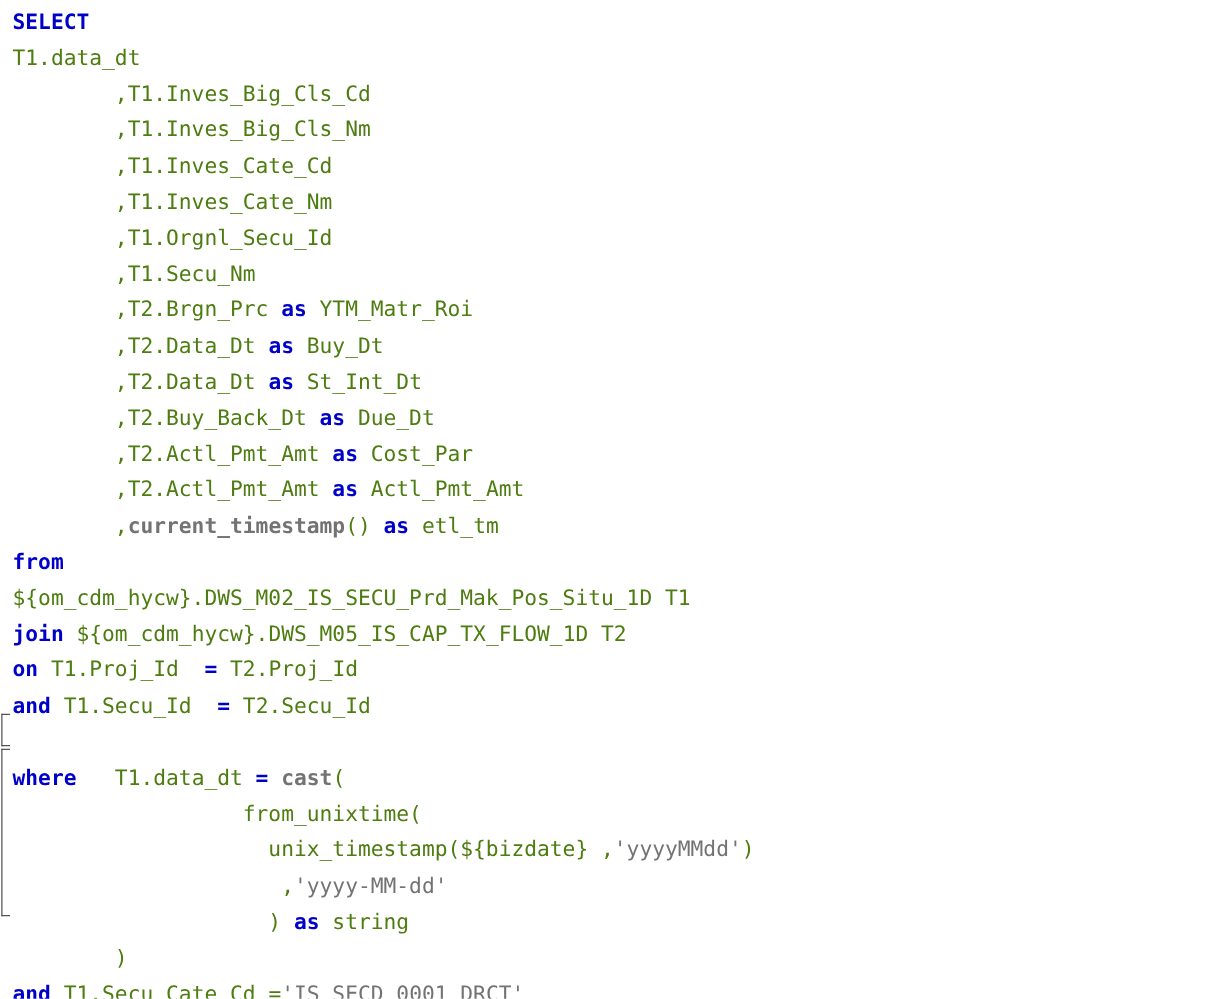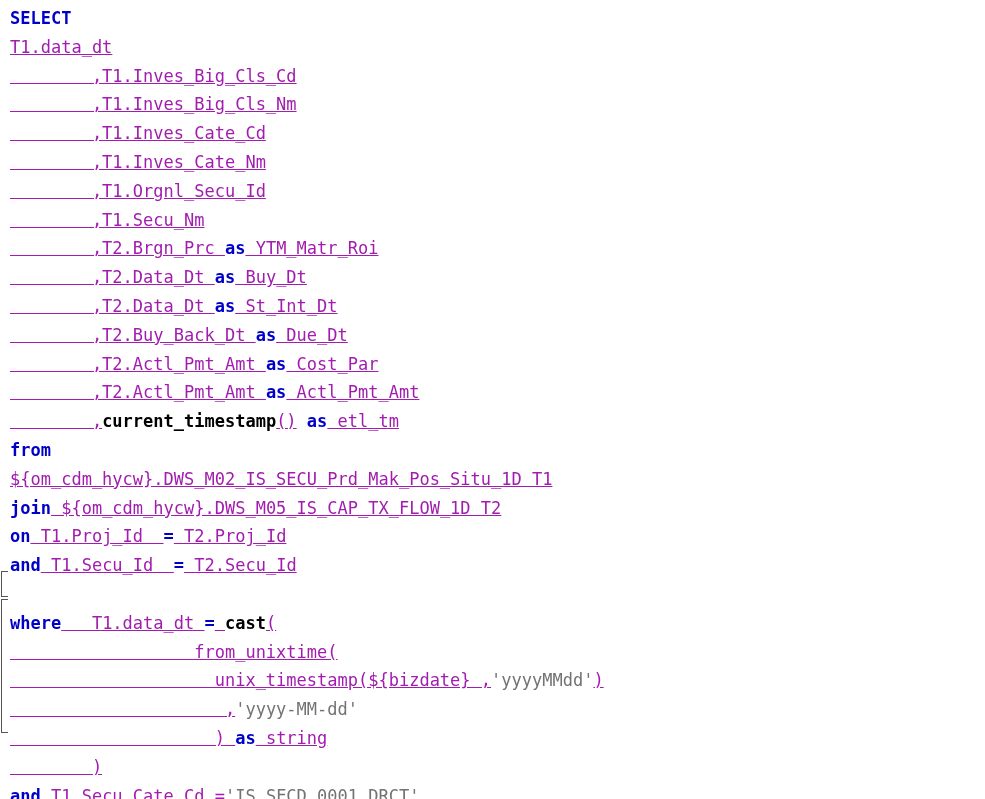--- a/index.html
+++ b/index.html
@@ -44,29 +44,28 @@
     line-height: 28.8px;
     white-space: pre;
     color: #000000;
     letter-spacing: 0px;
   }
   .kw {
     color: #0000c8;
     font-weight: bold;
   }
   .fn {
-    color: #000000;
+    color: #737373;
     font-weight: bold;
   }
   .str {
     color: #737373;
   }
   .plain {
-    color: #a21caf;
-    text-decoration: underline;
+    color: #4d7c0f;
   }
   .line {
     height: 28.8px;
   }
 </style>
 </head>
 <body>
 
 <div id="editor">
   <div class="gutter">

